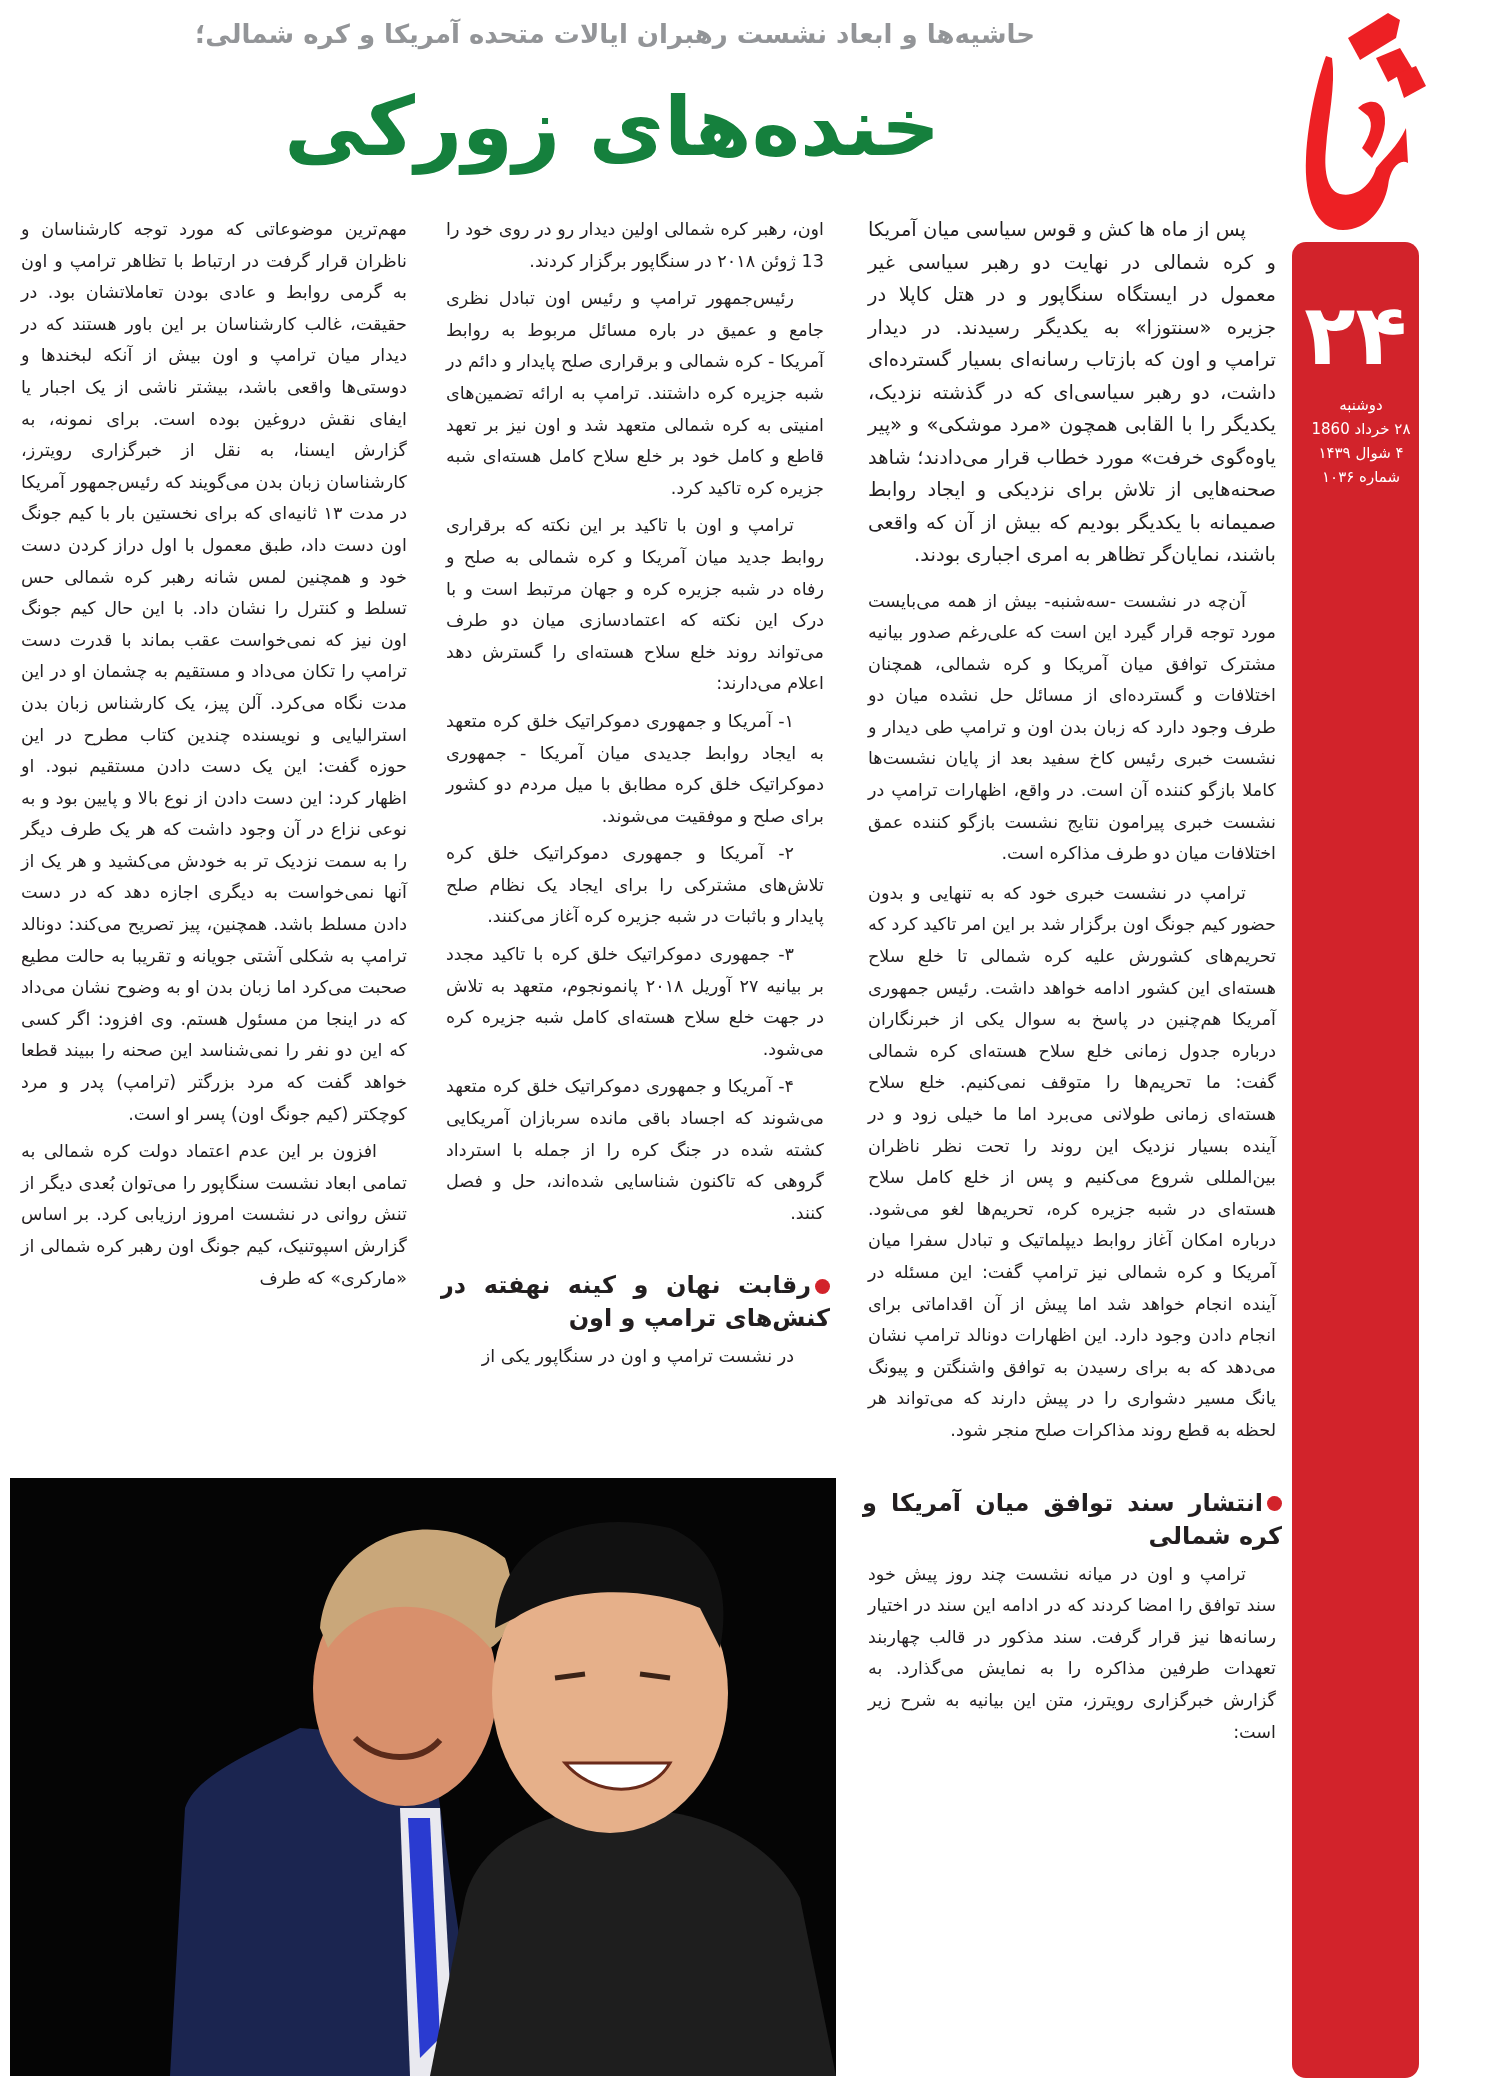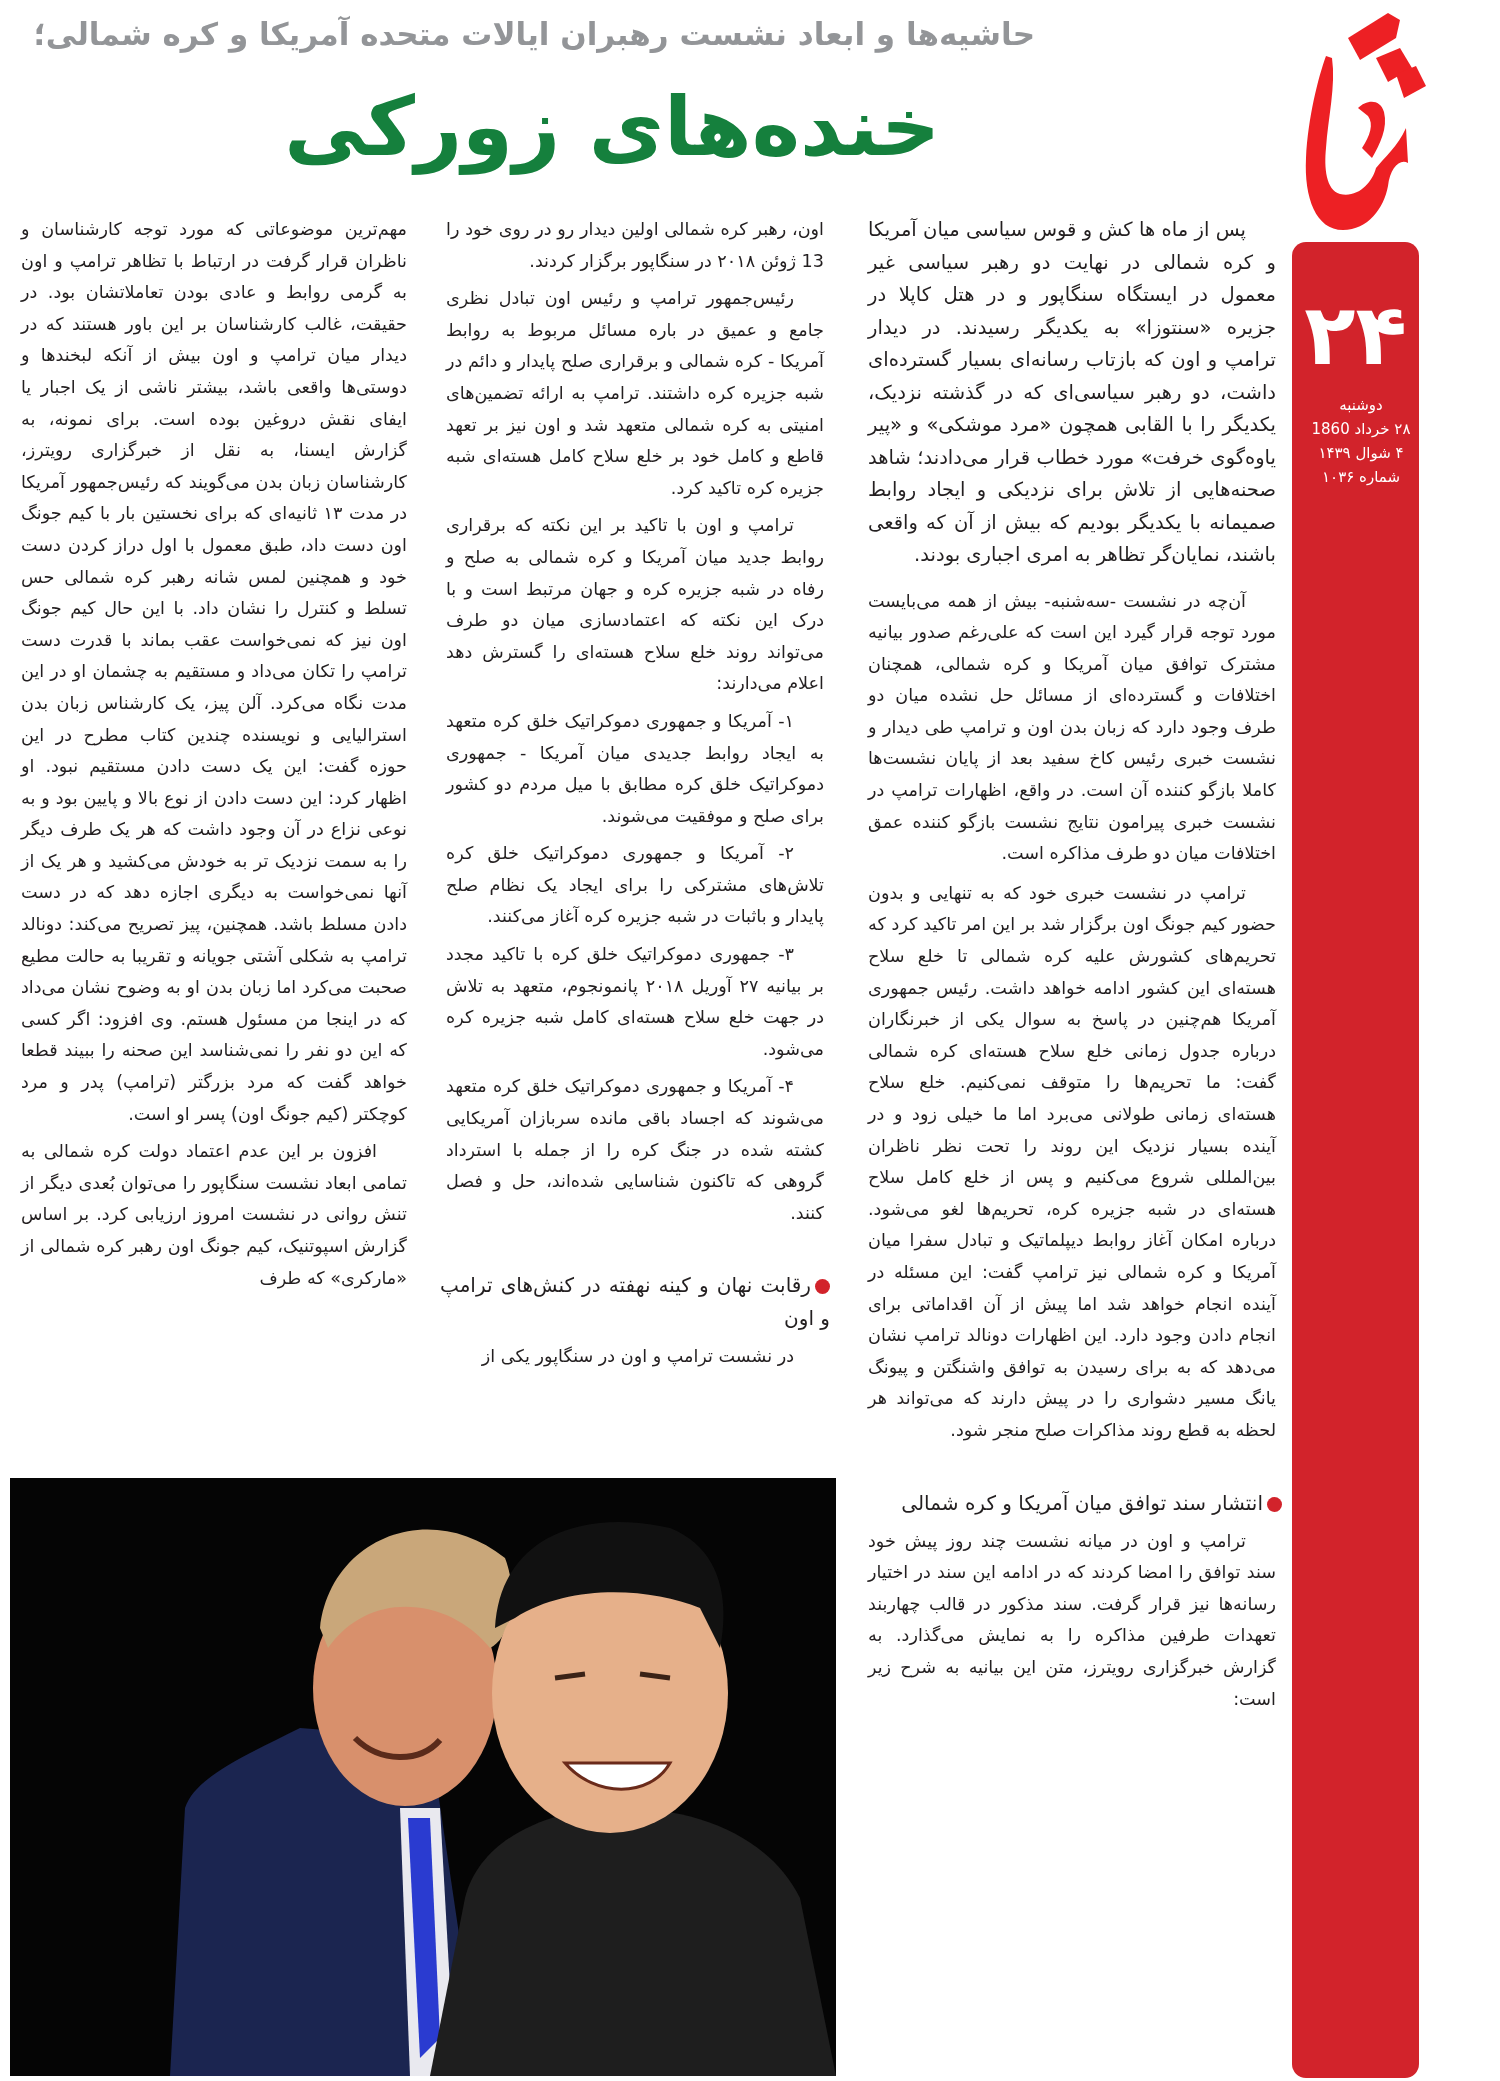--- a/index.html
+++ b/index.html
@@ -1,28 +1,28 @@
 <!DOCTYPE html>
 <html><head>
 <meta charset="utf-8">
 <style>
   html, body { margin:0; padding:0; background:#ffffff; }
   body { width:1500px; height:2081px; position:relative; overflow:hidden; font-family:"DejaVu Sans", sans-serif; color:#231f20; }
   .abs { position:absolute; }
-  #subtitle { left:220px; top:8px; width:815px; height:52px; text-align:center; direction:rtl; color:#939598; font-weight:bold; font-size:31px; line-height:52px; white-space:nowrap; }
+  #subtitle { left:220px; top:8px; width:815px; height:52px; text-align:center; direction:rtl; color:#939598; font-weight:bold; font-size:26px; line-height:52px; white-space:nowrap; }
   #headline { left:330px; top:72px; width:610px; height:110px; text-align:center; direction:rtl; color:#15803d; font-weight:bold; font-size:82px; line-height:110px; white-space:nowrap; letter-spacing:-1px; }
   #logo { left:1288px; top:8px; width:140px; height:225px; }
   #sidebar { left:1292px; top:242px; width:127px; height:1836px; background:#d2232b; border-radius:14px; }
   #issue-num { position:absolute; left:0; right:0; top:48px; text-align:center; color:#fff; font-weight:bold; font-size:84px; line-height:90px; direction:rtl; }
   .date-line { position:absolute; left:0; right:0; text-align:center; color:#fff; font-size:15px; line-height:22px; direction:rtl;padding-left:11px; }
   .col { direction:rtl; text-align:justify; font-size:17.6px; line-height:31.6px; color:#231f20; }
   .col p { margin:6px; text-indent:30px; }
   .col p.noind { text-indent:0; }
   .lead p { font-weight:normal; font-size:19.5px; line-height:32.5px; }
-  .subhead { font-weight:normal; font-size:20px; line-height:33px; margin:40px 0 0 0; text-indent:0; }
+  .subhead { font-weight:bold; font-size:24px; line-height:33px; margin:40px 0 0 0; text-indent:0; }
   .bullet { display:inline-block; width:15px; height:15px; border-radius:50%; background:#d2232b; margin-left:4px; vertical-align:middle; }
   #col-right { left:862px; top:208px; width:420px; height:1870px; overflow:hidden; }
   #col-mid { left:440px; top:208px; width:390px; height:1265px; overflow:hidden; }
   #col-left { left:15px; top:208px; width:398px; height:1265px; overflow:hidden; }
   #photo { left:10px; top:1478px; width:826px; height:598px; background:#000; overflow:hidden; }
 </style>
 </head>
 <body>
 
 <div id="subtitle" class="abs">حاشیه‌ها و ابعاد نشست رهبران ایالات متحده آمریکا و کره شمالی؛</div>

